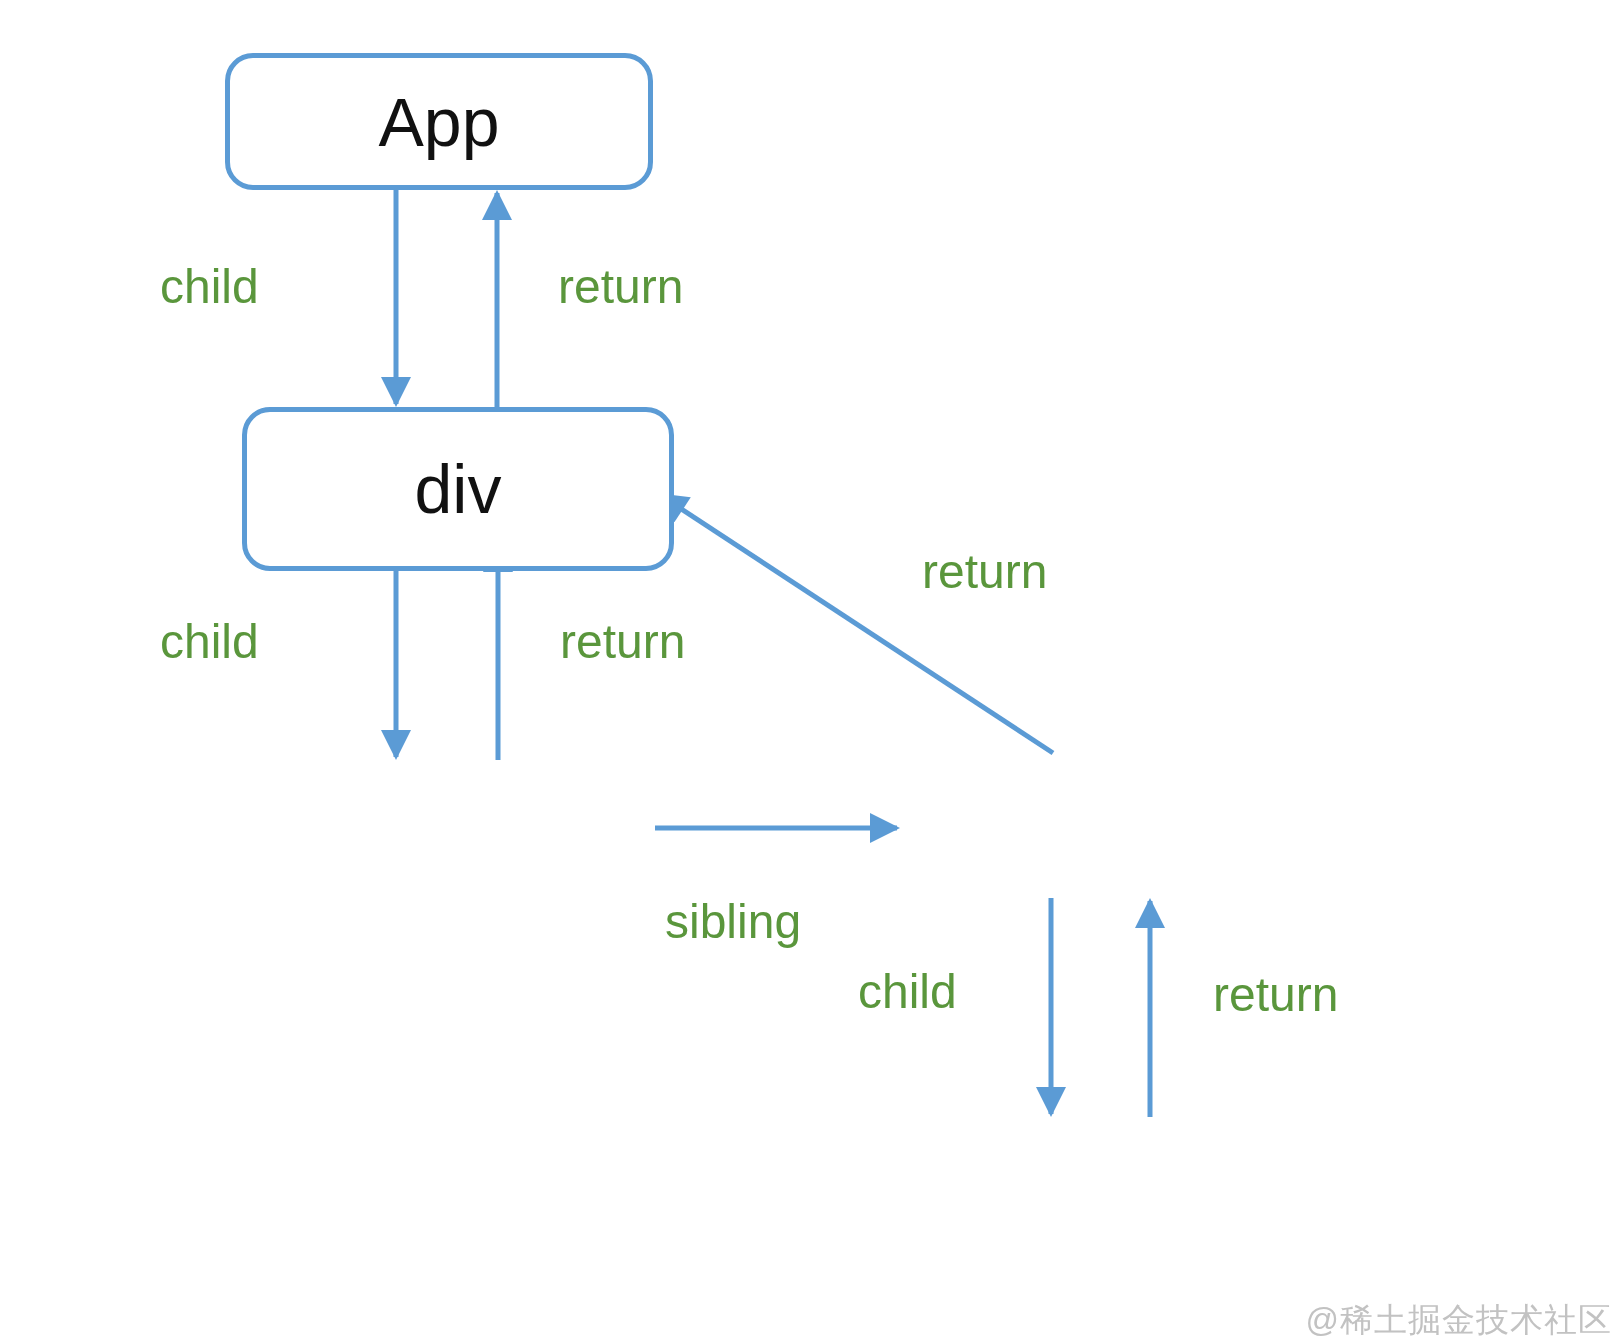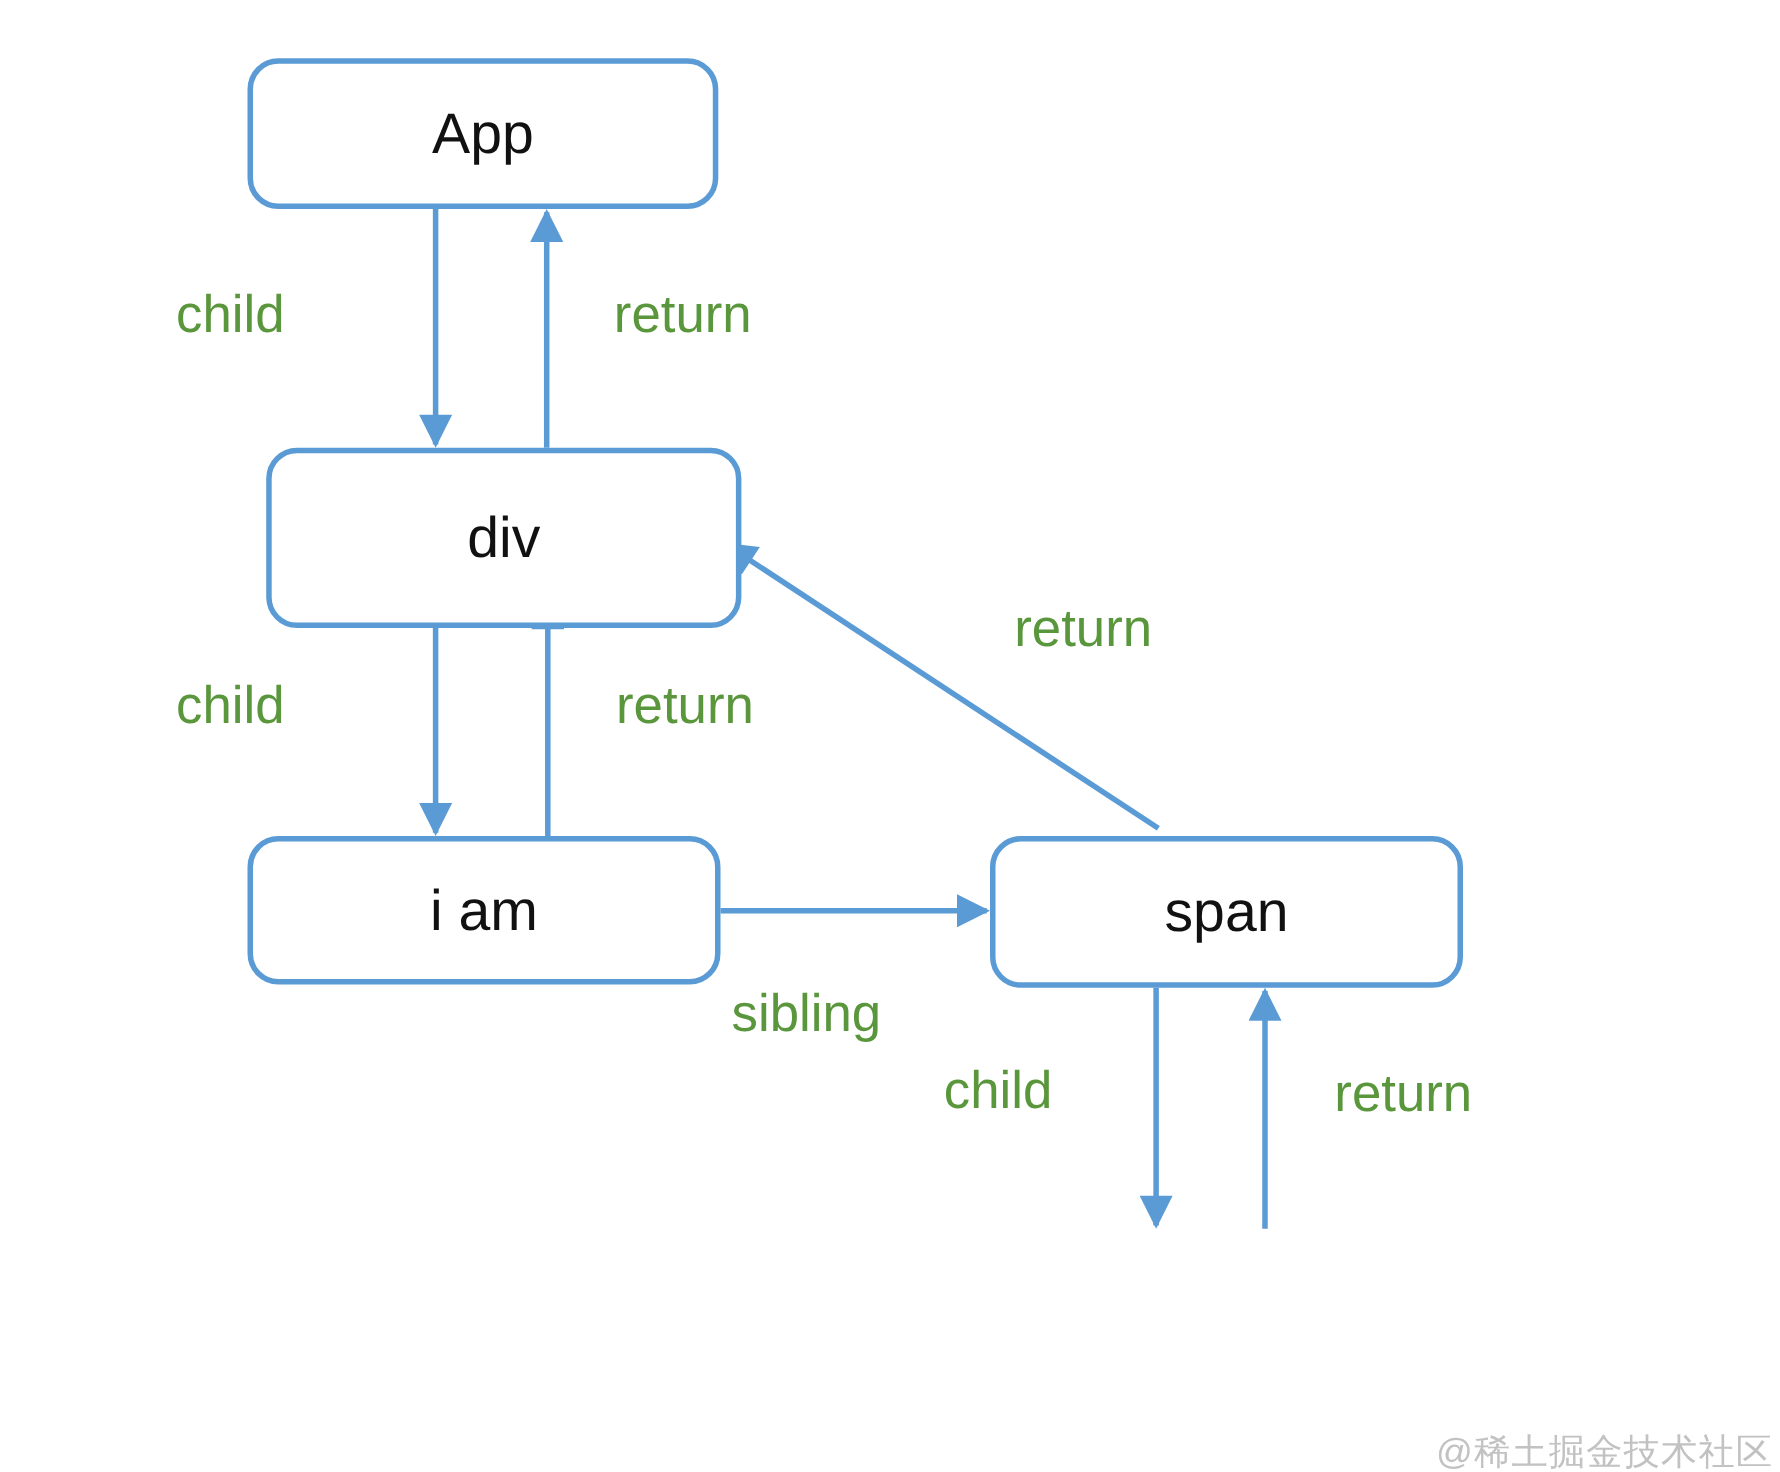--- a/index.html
+++ b/index.html
@@ -19,21 +19,21 @@
   }
   .edges{position:absolute;left:0;top:0;width:1618px;height:1338px;}
   .edges line{stroke:var(--edge-blue);stroke-width:5;}
   .node{
     position:absolute;
     box-sizing:border-box;
     border:5px solid var(--edge-blue);
     border-radius:28px;
     background:#fff;
     display:flex;align-items:center;justify-content:center;
-    font-size:52px;line-height:1;
+    font-size:68px;line-height:1;
     color:var(--node-text);
   }
   #node-app   {left:225px;top:53px;  width:428px;height:137px;}
   #node-div   {left:242px;top:407px; width:432px;height:164px;}
   #node-iam   {left:225px;top:760px; width:430px;height:135px;}
   #node-span  {left:900px;top:760px; width:430px;height:138px;}
   #node-kasong{left:879px;top:1117px;width:435px;height:133px;}
   .elabel{
     position:absolute;
     font-size:48px;line-height:1;
@@ -72,22 +72,20 @@
     <line x1="396" y1="542" x2="396" y2="757" marker-end="url(#ah)"></line>
     <line x1="498" y1="760" x2="498" y2="545" marker-end="url(#ah)"></line>
     <line x1="655" y1="828" x2="897" y2="828" marker-end="url(#ah)"></line>
     <line x1="1053" y1="753" x2="660" y2="495" marker-end="url(#ah)"></line>
     <line x1="1051" y1="898" x2="1051" y2="1114" marker-end="url(#ah)"></line>
     <line x1="1150" y1="1117" x2="1150" y2="901" marker-end="url(#ah)"></line>
   </svg>
 
   <div class="node" id="node-app">App</div>
   <div class="node" id="node-div">div</div>
-  <div class="node" id="node-iam">i am</div>
-  <div class="node" id="node-span">span</div>
 
   <div class="elabel" id="lbl-child-1">child</div>
   <div class="elabel" id="lbl-return-1">return</div>
   <div class="elabel" id="lbl-child-2">child</div>
   <div class="elabel" id="lbl-return-2">return</div>
   <div class="elabel" id="lbl-return-diag">return</div>
   <div class="elabel" id="lbl-sibling">sibling</div>
   <div class="elabel" id="lbl-child-3">child</div>
   <div class="elabel" id="lbl-return-3">return</div>
 

